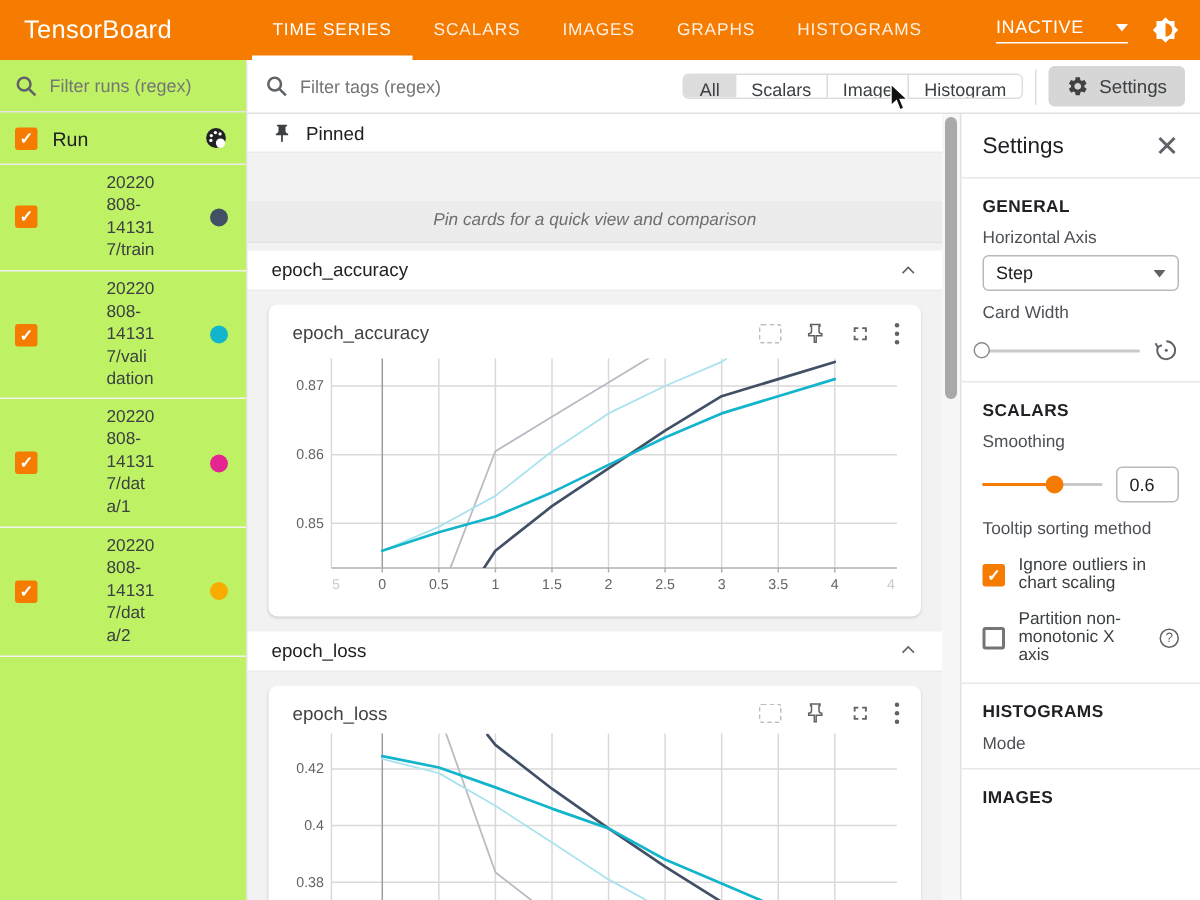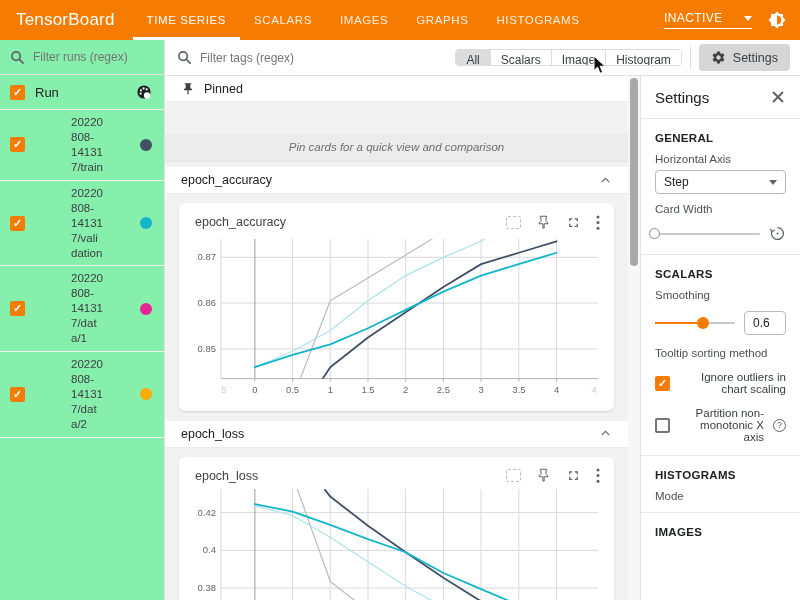--- a/index.html
+++ b/index.html
@@ -1,31 +1,31 @@
 <!DOCTYPE html>
 <html><head>
 <meta charset="utf-8">
 <style>
   * { box-sizing: border-box; }
   html,body { margin:0; padding:0; }
   body { width:800px; height:600px; overflow:hidden; font-family:"Liberation Sans",sans-serif; background:#fff; position:relative; }
 
   
-  .hdr { height:40px; background:#f57c00; display:flex; align-items:center; color:#fff; }
+  .hdr { height:40px; background:#f57c00; display:flex; align-items:center; color:#fff;gap:35px; }
   .logo { font-size:17px; font-weight:500; margin:0 18px 0 16px; letter-spacing:.2px; }
   .nav { display:flex; height:40px; }
   .tab { height:40px; display:flex; align-items:center; padding:0 14px; font-size:11.5px; font-weight:500; letter-spacing:.6px; color:rgba(255,255,255,.88); cursor:pointer; }
   .tab.active { border-bottom:3px solid #fff; padding-top:3px; color:#fff; }
   .hdr-right { margin-left:auto; display:flex; align-items:center; gap:16px; padding-right:14px; }
   .run-status { display:flex; align-items:center; justify-content:space-between; width:88px; border-bottom:1px solid #fff; padding-bottom:3px; font-size:12px; font-weight:500; letter-spacing:.4px; cursor:pointer; }
   .hicon { width:18px; height:18px; fill:#fff; cursor:pointer; flex:none; }
 
   
   .body-row { display:flex; height:560px; }
-  .sidebar { width:165px; flex:none; border-right:1px solid #e2e2e2; background:#86efac; }
+  .sidebar { width:165px; flex:none; border-right:1px solid #e2e2e2; background:#bef264; }
   .right-col { flex:1; display:flex; flex-direction:column; min-width:0; }
 
   
   .filter-runs { height:35px; display:flex; align-items:center; gap:8px; padding:0 10px; border-bottom:1px solid #e6e6e6; }
   .ph { font-size:12px; color:#757575; }
   .sic { width:15px; height:15px; stroke:#5f6368; fill:none; stroke-width:1.8; flex:none; }
   .runs-header { display:flex; align-items:center; padding:9px 12px 9px 10px; border-bottom:1px solid #ececec; }
   .runs-header .lbl { font-size:13px; color:#202124; margin-left:10px; flex:1; }
   .run-row { display:flex; align-items:center; padding:5px 12px 5px 10px; border-bottom:1px solid #f2f2f2; cursor:pointer;gap:36px; }
   .run-name { font-size:11.5px; color:#3c4043; line-height:1.3; margin-left:10px; flex:1; word-break:break-all; }
@@ -85,21 +85,21 @@
   .select { height:24px; border:1px solid #b9b9b9; border-radius:4px; display:flex; align-items:center; justify-content:space-between; padding:0 8px; font-size:12px; color:#202124; cursor:pointer; margin-bottom:6px; }
   .caret { width:0; height:0; border-left:4px solid transparent; border-right:4px solid transparent; border-top:5px solid #5f6368; }
   .caret.white { border-top-color:#fff; }
   .slider-row { display:flex; align-items:center; gap:9px; margin:10px 0 12px; }
   .slider { position:relative; flex:1; height:2px; background:#c9c9c9; border-radius:1px; }
   .slider .fill { position:absolute; left:0; top:0; height:2px; background:#f57c00; width:var(--pct,0%); }
   .slider .sthumb { position:absolute; top:-5px; left:var(--pct,0%); width:12px; height:12px; margin-left:-6px; border-radius:50%; background:#f57c00; cursor:pointer; }
   .slider.hollow .sthumb { background:#fff; border:1.5px solid #8b8b8b; width:11px; height:11px; }
   .reset { width:17px; height:17px; flex:none; cursor:pointer; stroke:#5f6368; fill:none; stroke-width:1.5; }
   .valbox { width:42px; height:24px; border:1px solid #b9b9b9; border-radius:4px; font-size:12px; color:#202124; display:flex; align-items:center; padding-left:8px; flex:none; }
-  .check-row { display:flex; align-items:center; gap:9px; margin:12px 0; font-size:11.5px; color:#3c4043;text-align:right; }
+  .check-row { display:flex; align-items:center; gap:9px; margin:12px 0; font-size:11.5px; color:#3c4043; }
   .helpc { width:13px; height:13px; border:1px solid #5f6368; border-radius:50%; font-size:9px; color:#5f6368; display:inline-flex; align-items:center; justify-content:center; flex:none; }
 
   .cursor { position:absolute; left:593px; top:55px; z-index:50; pointer-events:none; }
 </style>
 </head>
 <body>
 
 <div class="hdr">
   <div class="logo">TensorBoard</div>
   <div class="nav">

